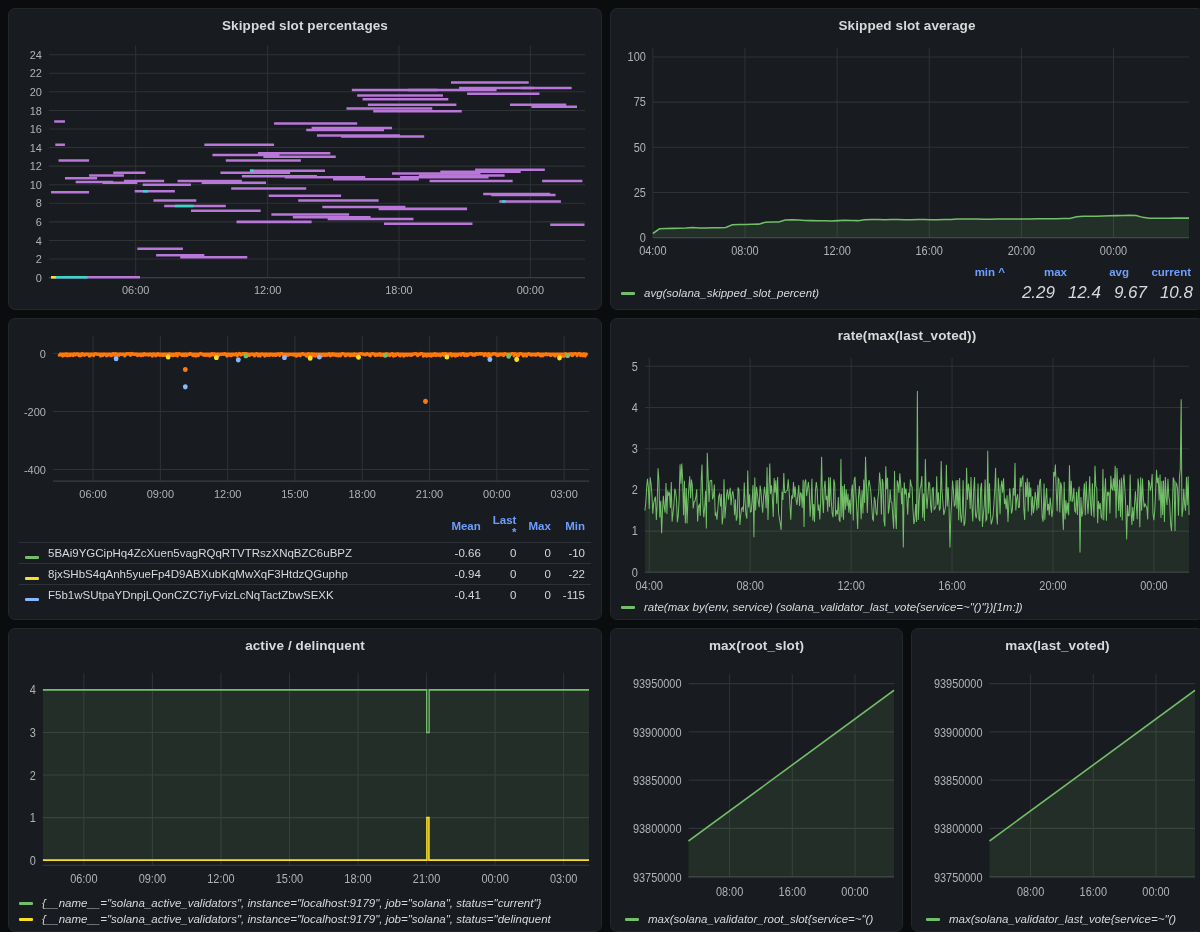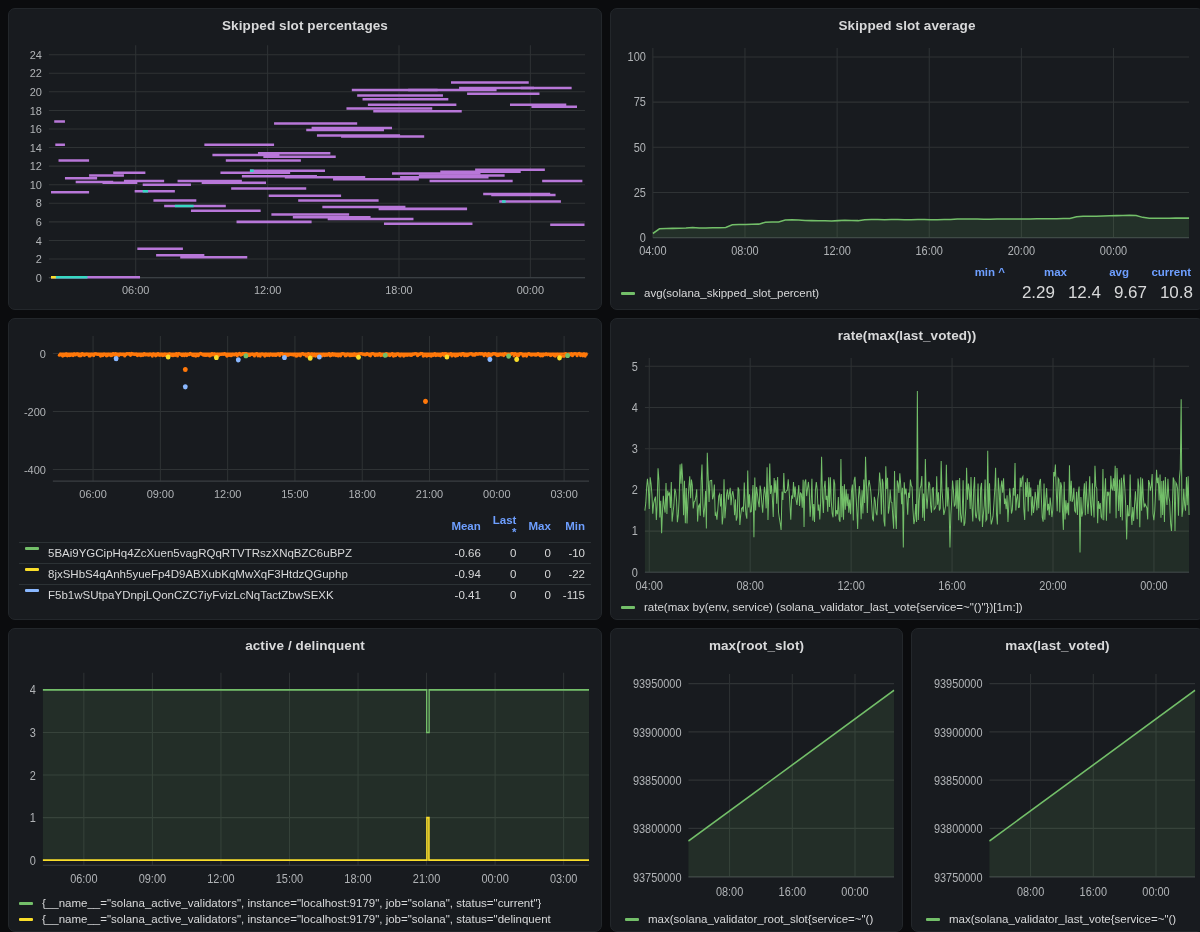--- a/index.html
+++ b/index.html
@@ -33,39 +33,39 @@
     font-weight: bold;
     padding: 9px 0 4px 0;
     letter-spacing: .1px;
     flex: 0 0 auto;
   }
   .plot-wrap { flex: 1 1 auto; position: relative; min-height: 0; }
   .plot-wrap svg { display: block; width: 100%; height: 100%; }
   .legend { flex: 0 0 auto; padding: 0 10px 6px 10px; }
 
   
-  .lg-row { display: flex; align-items: center; font-size: 11.5px; color: #d8d9da; }
+  .lg-row { display: flex; align-items: center; font-size: 11.5px; color: #d8d9da; font-style: italic; }
   .lg-swatch { width: 14px; height: 3px; border-radius: 1px; margin-right: 9px; flex: 0 0 auto; }
   .lg-label { white-space: nowrap; overflow: hidden; }
 
   
   .lg-table { width: 100%; border-collapse: collapse; font-size: 11.5px; }
   .lg-table th {
     color: #6e9fff; font-size: 11.5px; font-weight: bold;
     text-align: right; padding: 3px 6px 4px 6px;
     border-bottom: 1px solid #2c3235;
   }
   .lg-table th.lbl { text-align: left; }
   .lg-table td {
     color: #d8d9da; text-align: right; padding: 4px 6px;
     border-bottom: 1px solid #2c3235; white-space: nowrap;
   }
   .lg-table tr:last-child td { border-bottom: none; }
   .lg-table td.lbl { text-align: left; width: 100%; }
-  .lg-table td.lbl .inner { display: flex; align-items: flex-start; }
+  .lg-table td.lbl .inner { display: flex; align-items: flex-end; }
 
   
   .stat-head { display: flex; justify-content: flex-end; gap: 16px; padding-right: 2px; }
   .stat-head span {
     color: #6e9fff; font-size: 11.5px; font-weight: bold;
     width: 46px; text-align: right;
   }
   .stat-row { display: flex; align-items: center; padding-top: 5px; }
   .stat-row .lg-label { flex: 1 1 auto; }
   .stat-row .val { color: #d8d9da; font-size: 17px; width: 46px; text-align: right; }

